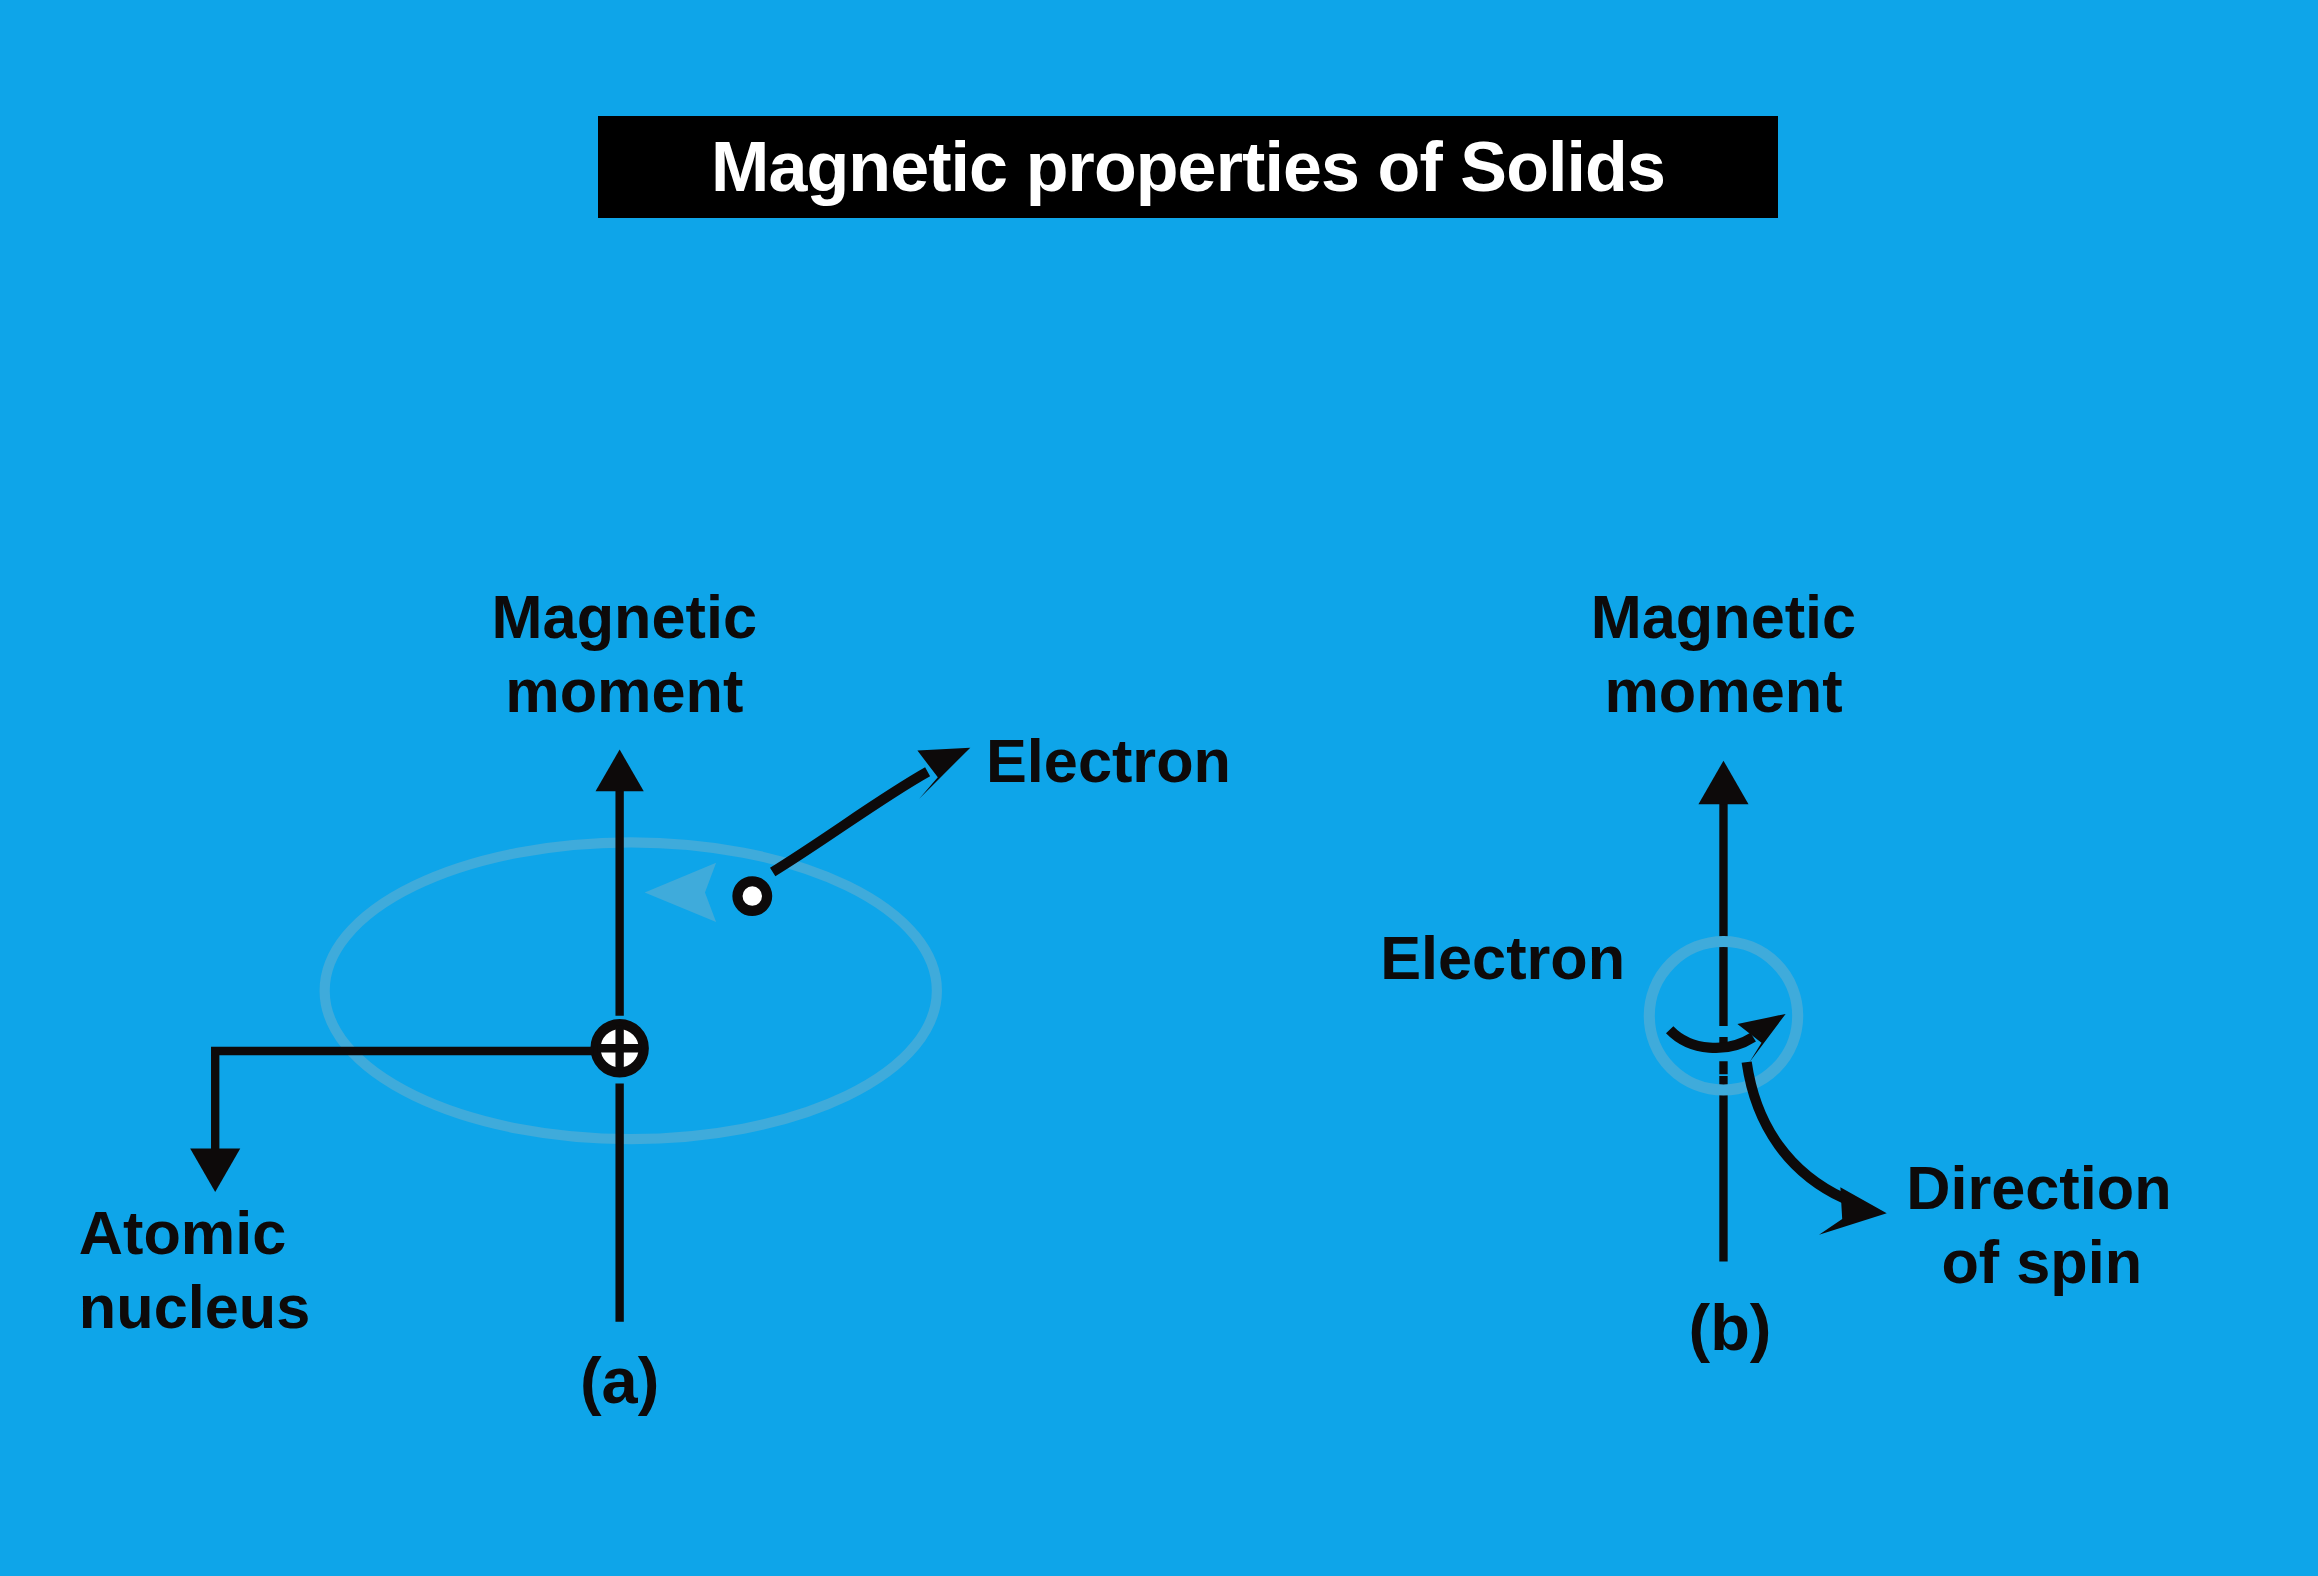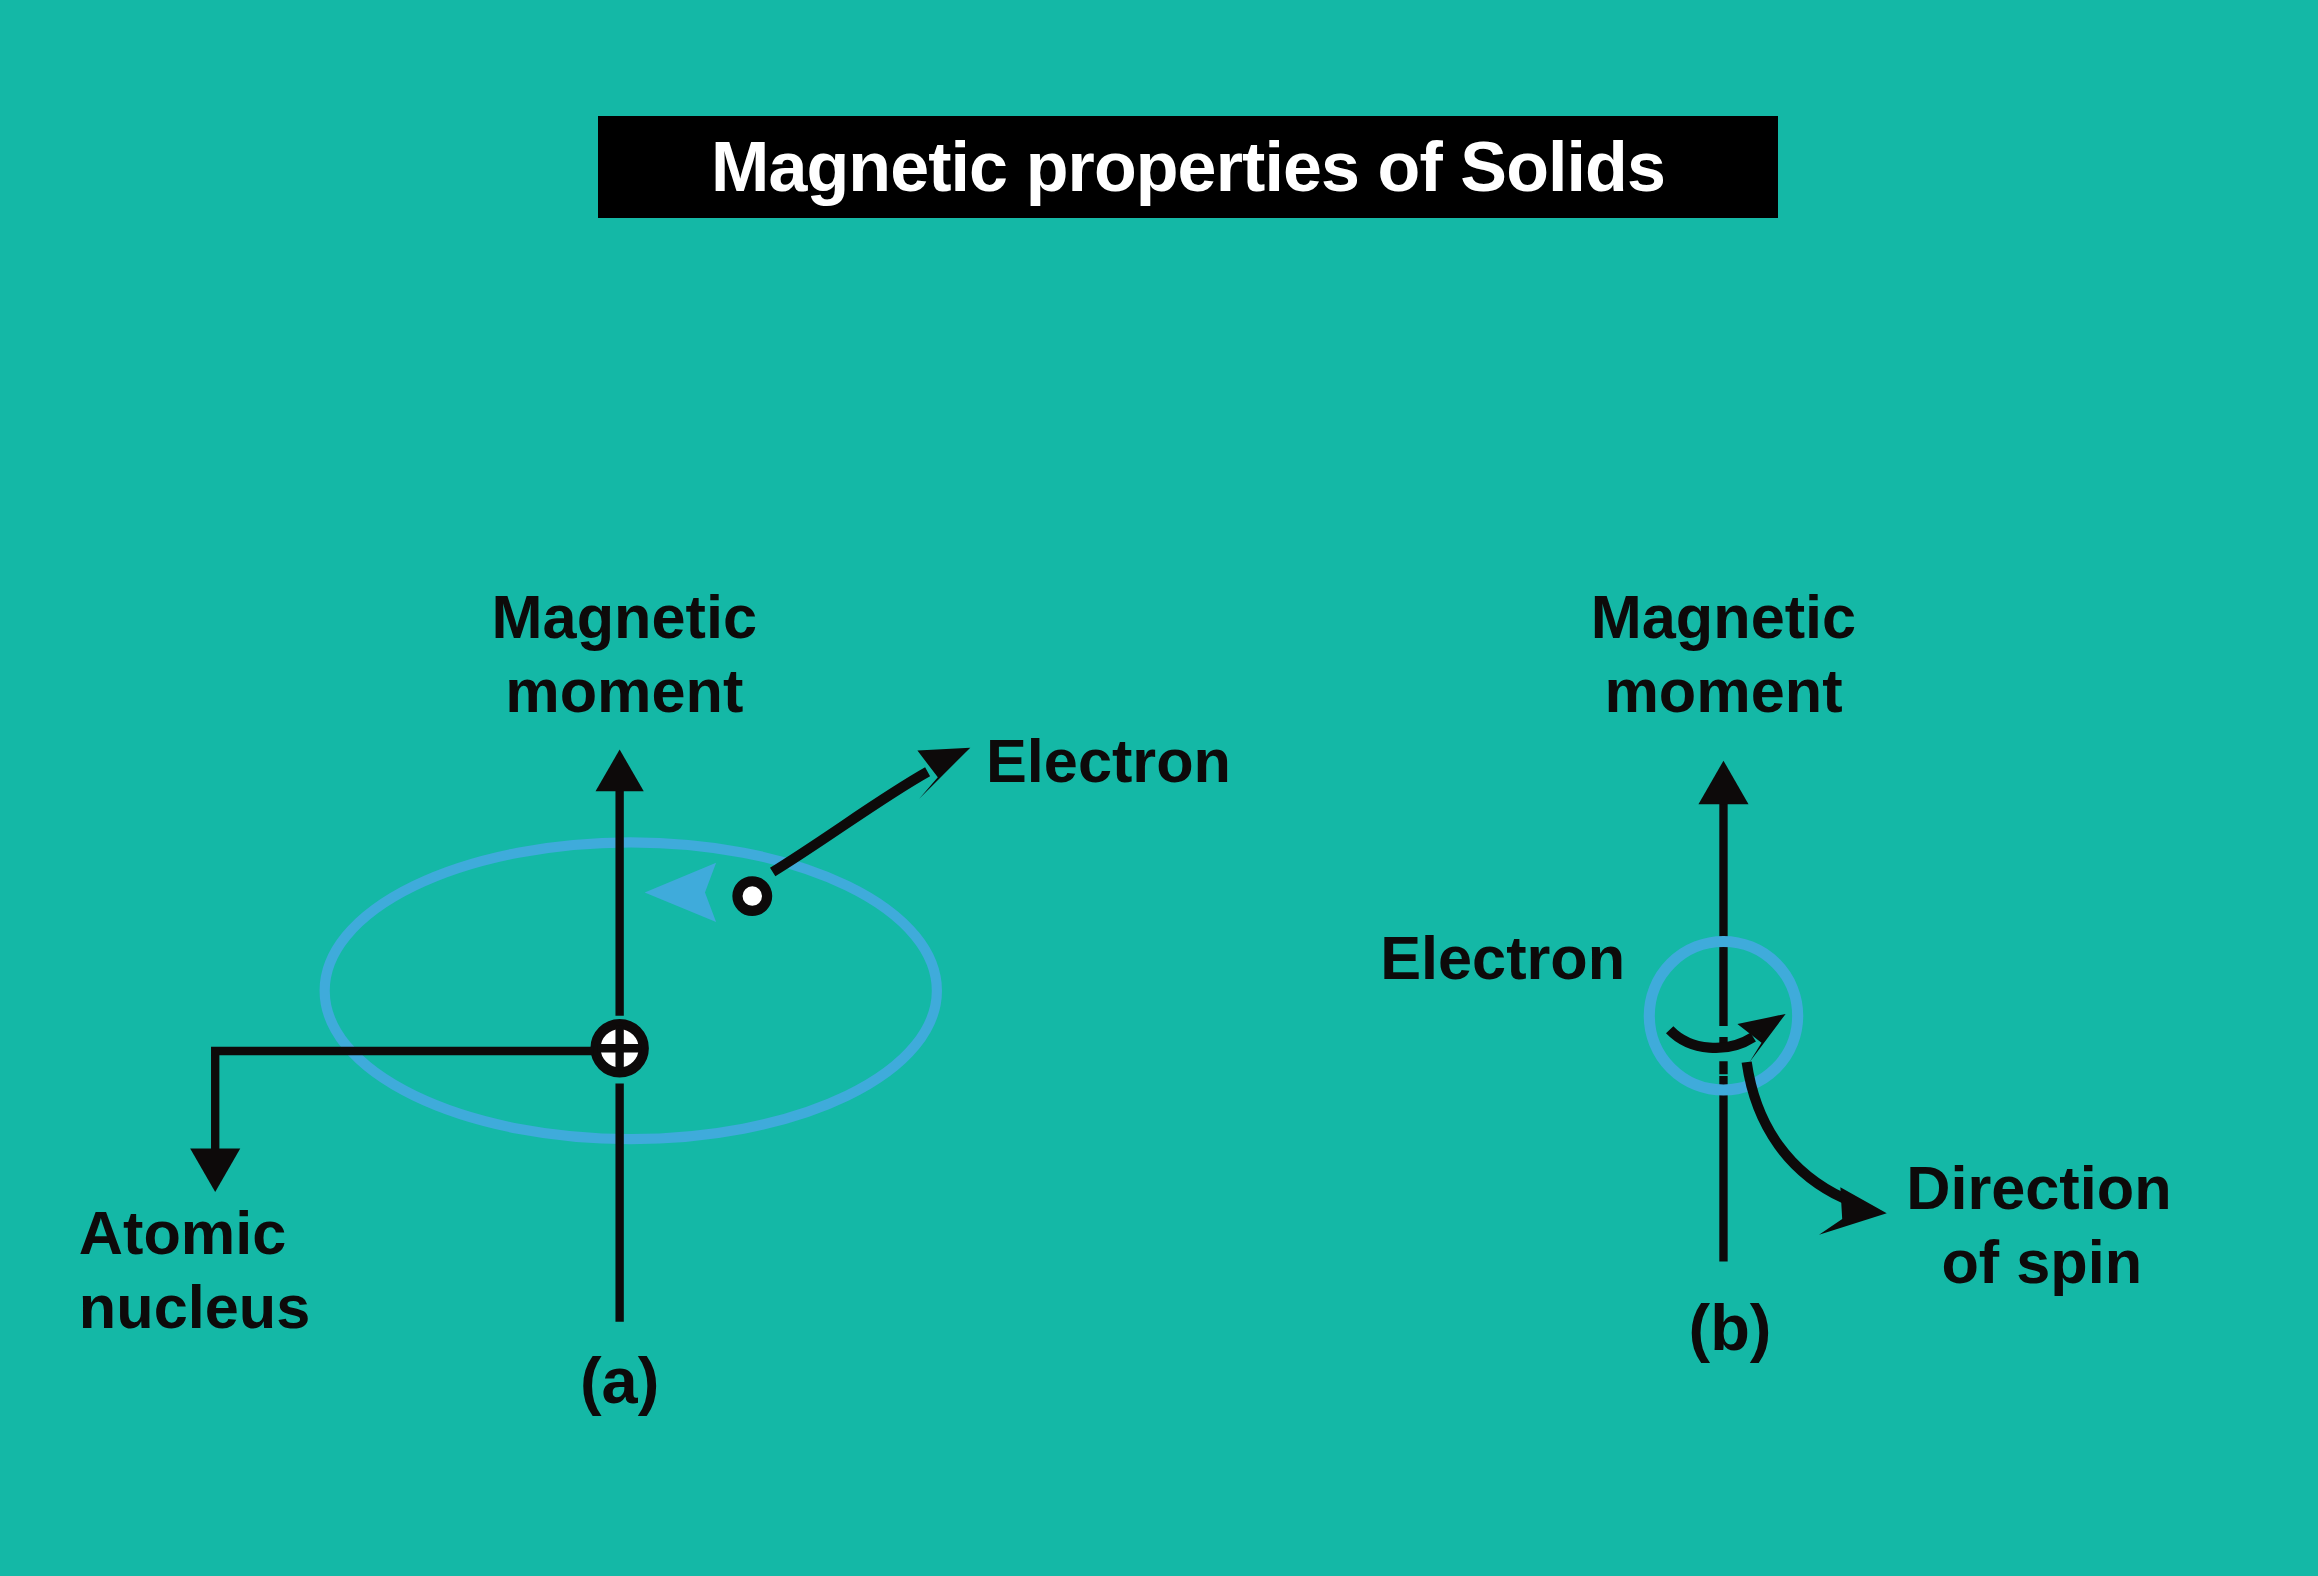--- a/index.html
+++ b/index.html
@@ -4,21 +4,21 @@
 <style>
   html, body {
     margin: 0;
     padding: 0;
     background: #ffffff;
   }
   #stage {
     position: relative;
     width: 2319px;
     height: 1577px;
-    background: #14b8a6;
+    background: #0ea5e9;
     overflow: hidden;
     font-family: "Liberation Sans", sans-serif;
     text-align: center;
   }
   #banner {
     position: absolute;
     left: 598px;
     top: 116px;
     width: 1180px;
     height: 102px;

